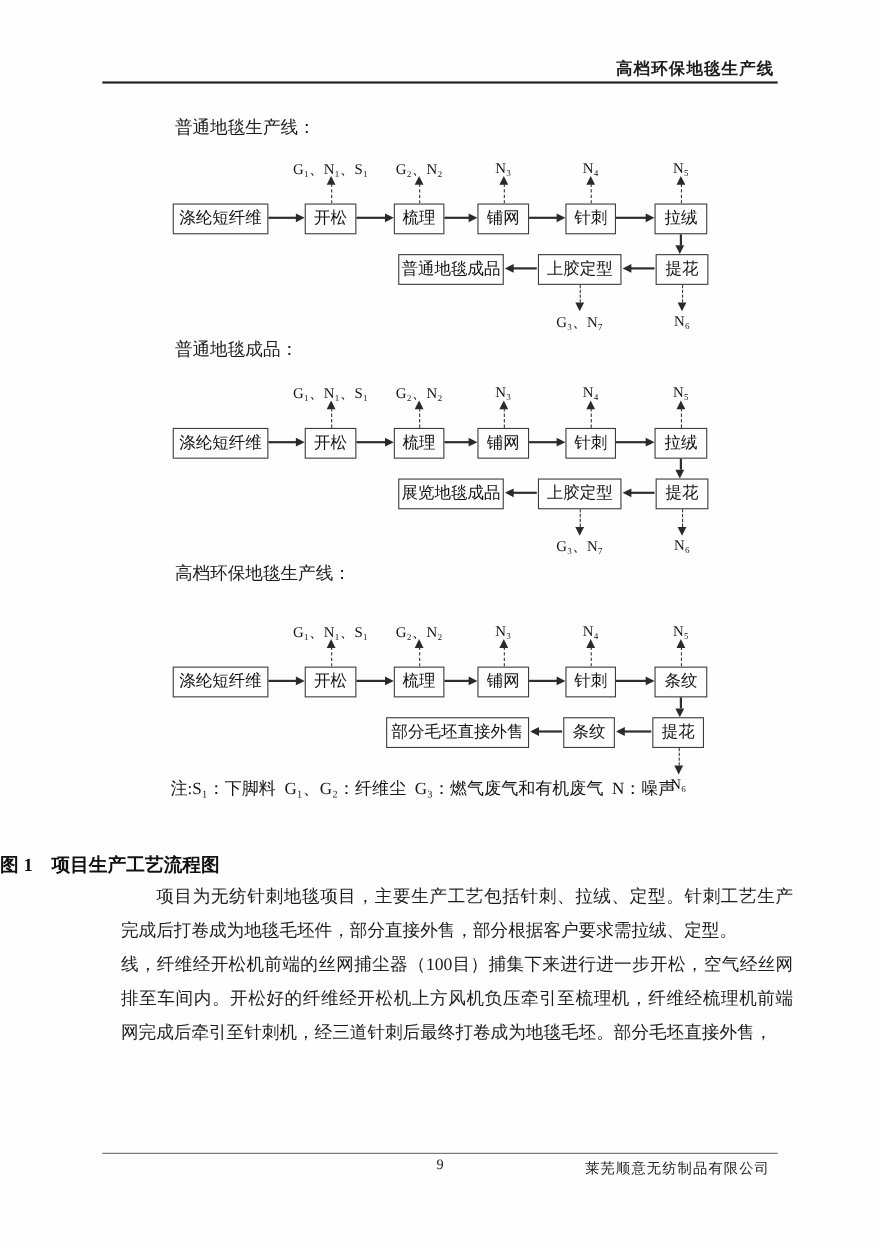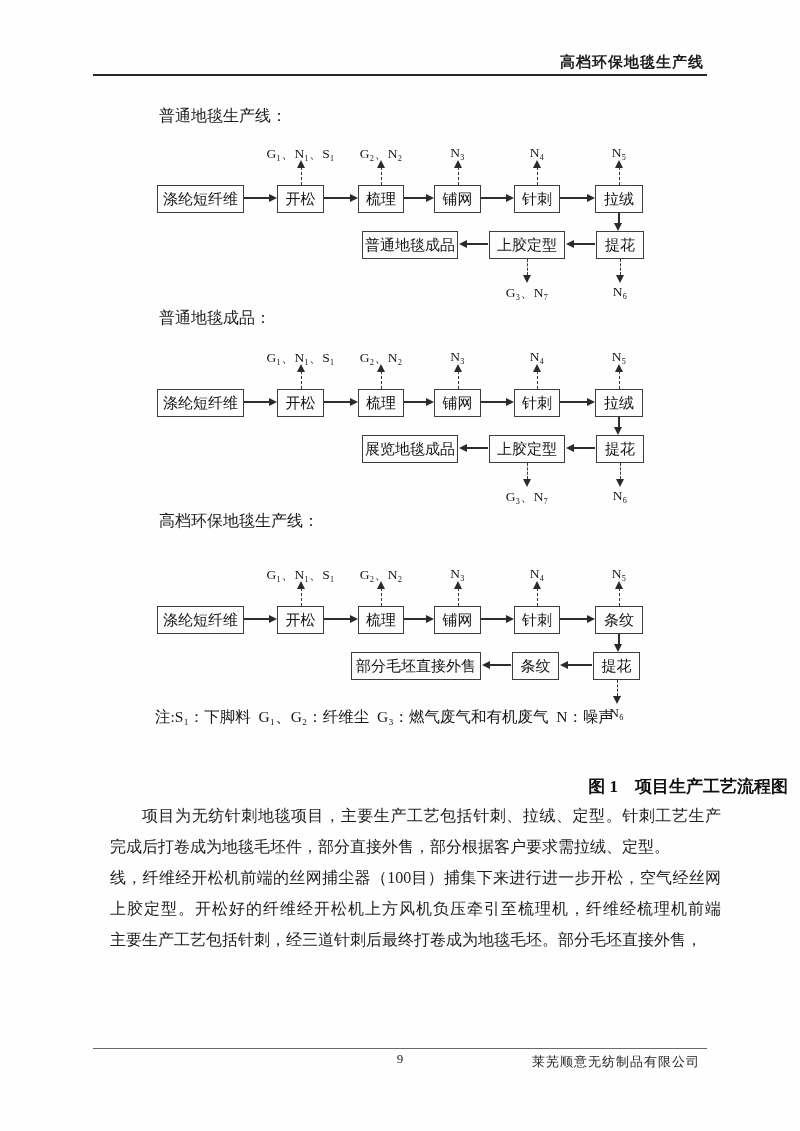--- a/index.html
+++ b/index.html
@@ -25,21 +25,21 @@
         text-align:center; line-height:26px; font-size:15px; color:#141414; white-space:nowrap;}
   .ln-h{position:absolute; height:0; border-top:2px solid #2e2e2e;}
   .ln-v{position:absolute; width:0; border-left:2px solid #2e2e2e;}
   .ln-vd{position:absolute; width:0; border-left:1.4px dashed #383838;}
   .ah-r{position:absolute; width:0; height:0; border-top:4px solid transparent; border-bottom:4px solid transparent; border-left:8px solid #2a2a2a;}
   .ah-l{position:absolute; width:0; height:0; border-top:4px solid transparent; border-bottom:4px solid transparent; border-right:8px solid #2a2a2a;}
   .ah-u{position:absolute; width:0; height:0; border-left:4px solid transparent; border-right:4px solid transparent; border-bottom:8px solid #2a2a2a;}
   .ah-d{position:absolute; width:0; height:0; border-left:4px solid transparent; border-right:4px solid transparent; border-top:8px solid #2a2a2a;}
   
   .note{position:absolute; left:155px; top:707px; font-size:15.5px; white-space:pre; color:#161616;}
-  .caption{position:absolute; left:0; top:775px; width:788px; text-align:right; font-size:17px; font-weight:bold; color:#111;}
+  .caption{position:absolute; left:0; top:775px; width:788px; text-align:left; font-size:17px; font-weight:bold; color:#111;}
   .body-text{position:absolute; left:110px; top:800px; width:611px;}
   .bline{font-size:16px; line-height:31px; text-align:justify; color:#1d1d1d;}
   .jl{text-align-last:justify;}
   .ind{text-indent:32px;}
 </style>
 </head>
 <body>
 
 <div class="page">
 
@@ -194,21 +194,21 @@
     </div>
 
   <div class="note">注:S₁：下脚料  G₁、G₂：纤维尘  G₃：燃气废气和有机废气  N：噪声</div>
 
   <div class="caption">图 1　项目生产工艺流程图</div>
 
   <div class="body-text">
     <div class="bline ind jl">项目为无纺针刺地毯项目，主要生产工艺包括针刺、拉绒、定型。针刺工艺生产</div>
     <div class="bline">完成后打卷成为地毯毛坯件，部分直接外售，部分根据客户要求需拉绒、定型。</div>
     <div class="bline jl">线，纤维经开松机前端的丝网捕尘器（100目）捕集下来进行进一步开松，空气经丝网</div>
-    <div class="bline jl">上胶定型。开松好的纤维经开松机上方风机负压牵引至梳理机，纤维经梳理机前端</div>
-    <div class="bline">主要生产工艺包括针刺，经三道针刺后最终打卷成为地毯毛坯。部分毛坯直接外售，</div>
+    <div class="bline jl">排至车间内。开松好的纤维经开松机上方风机负压牵引至梳理机，纤维经梳理机前端</div>
+    <div class="bline">网完成后牵引至针刺机，经三道针刺后最终打卷成为地毯毛坯。部分毛坯直接外售，</div>
   </div>
 
   <div class="footer-rule"></div>
   <div class="page-num">9</div>
   <div class="company">莱芜顺意无纺制品有限公司</div>
 
 </div>
 
 </body></html>

